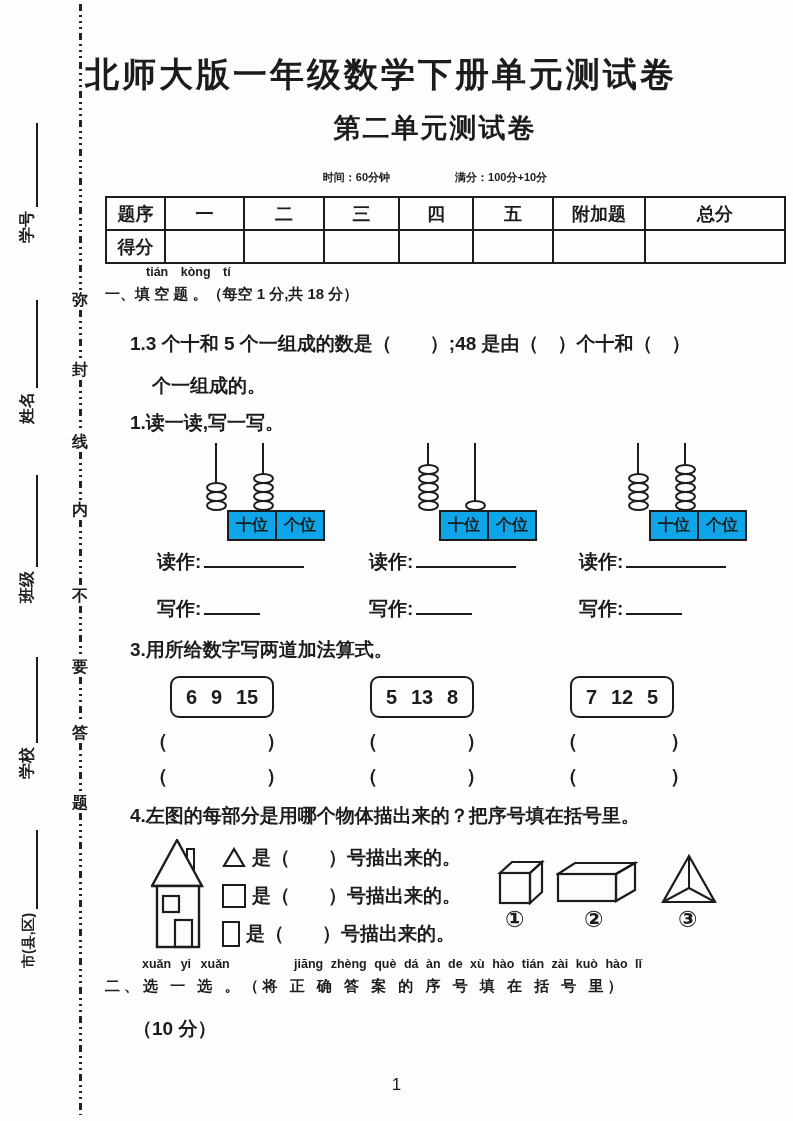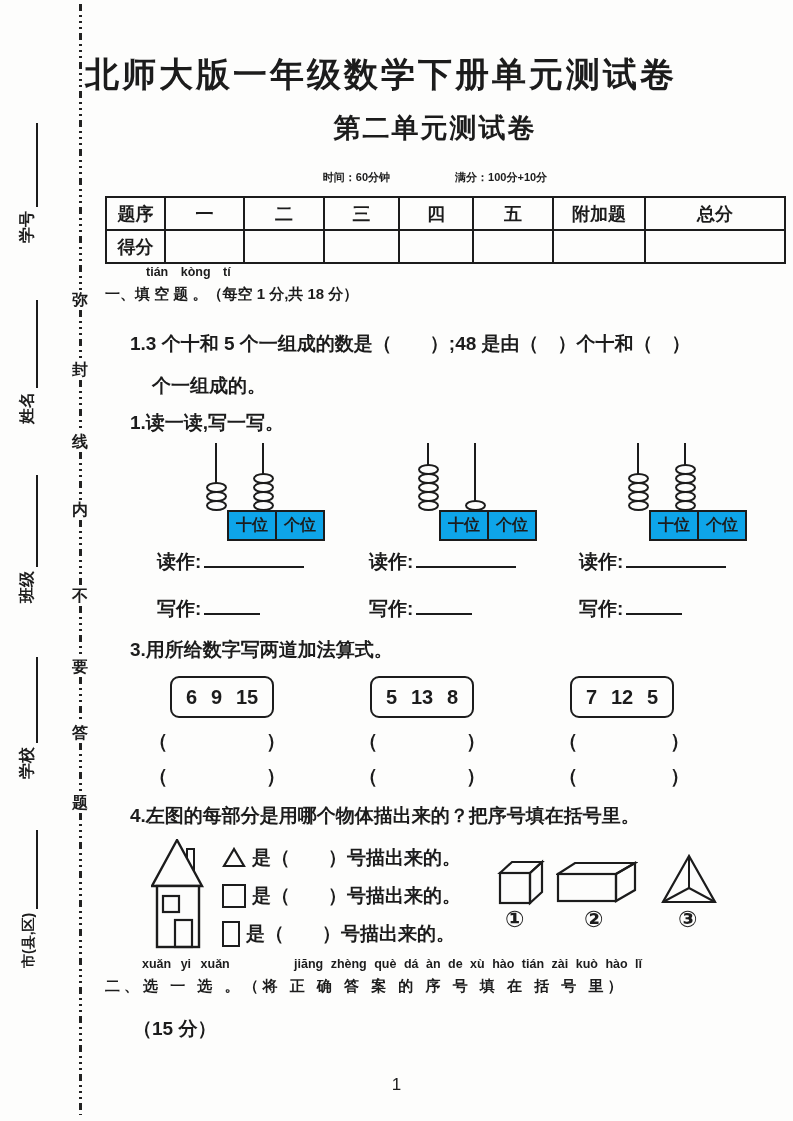--- a/index.html
+++ b/index.html
@@ -372,17 +372,17 @@
       <line x1="29" y1="36" x2="55" y2="50" stroke="#1c1c1c" stroke-width="2"></line>
     </svg>
   </div>
   <div class="obj-label" style="left:505px;top:906px;">①</div>
   <div class="obj-label" style="left:584px;top:906px;">②</div>
   <div class="obj-label" style="left:678px;top:906px;">③</div>
 
   <div class="abs pinyin" style="left:142px;top:957px;word-spacing:6px;">xuǎn yi xuǎn</div>
   <div class="abs pinyin" style="left:294px;top:957px;word-spacing:4px;">jiāng zhèng què dá àn de xù hào tián zài kuò hào lǐ</div>
   <div class="abs h1" style="left:105px;top:977px;letter-spacing:4px;">二、选 一 选 。（将 正 确 答 案 的 序 号 填 在 括 号 里）</div>
-  <div class="abs points" style="left:133px;top:1016px;">（15 分）</div>
+  <div class="abs points" style="left:133px;top:1016px;">（10 分）</div>
 
   <div class="abs pagenum">1</div>
 
 </div>
 
 </body></html>

